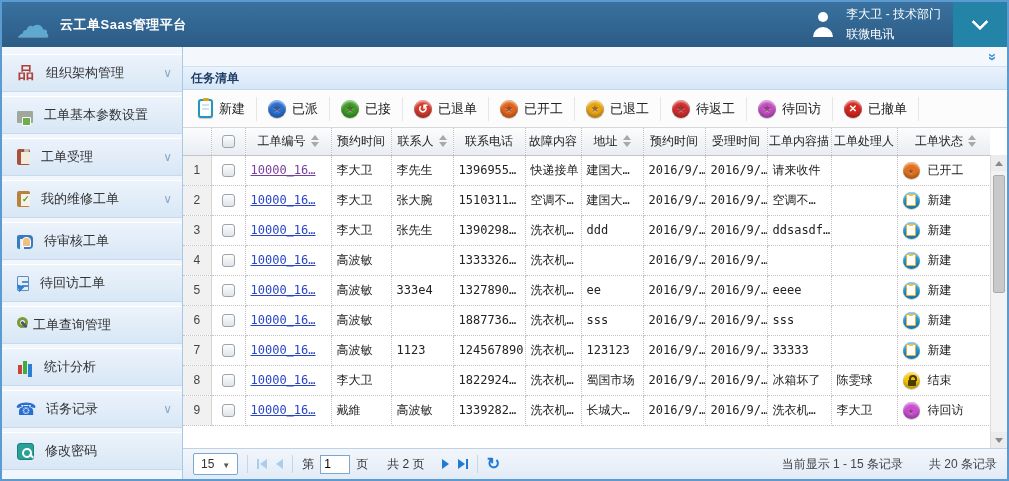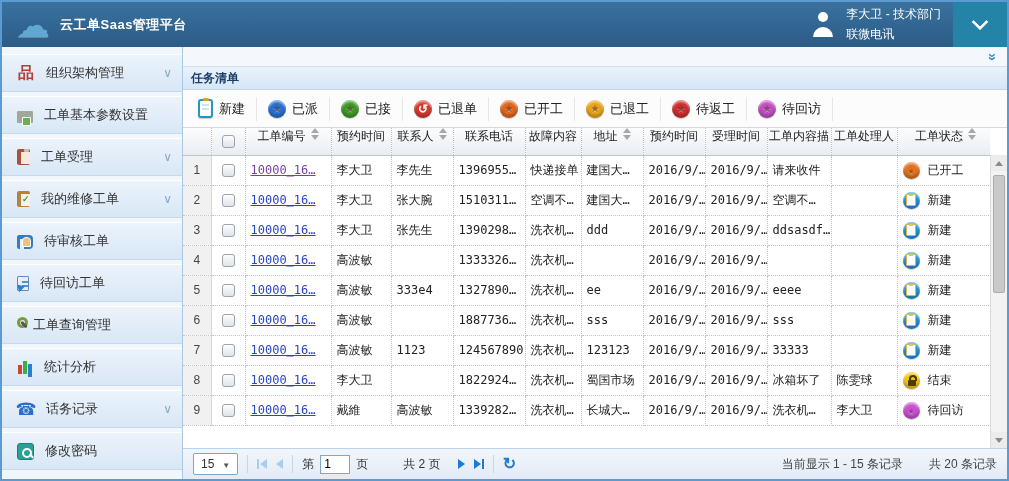--- a/index.html
+++ b/index.html
@@ -80,21 +80,21 @@
   .shape-clipnew::before{content:"";position:absolute;top:-3px;left:3px;width:6px;height:3px;background:#d9a520;border-radius:1px}
   .shape-clipnew::after{content:"";position:absolute;top:3px;left:2px;width:7px;height:2px;background:#cfe4ee;box-shadow:0 4px 0 #cfe4ee}
   .shape-clip::before{content:"";width:8px;height:10px;background:#fff;border:1px solid #d9b84a;border-radius:1px}
   .shape-clip::after{content:"";position:absolute;top:2px;width:4px;height:2px;background:#e0c268}
 
   
   .table-zone{flex:1;display:flex;min-height:0;position:relative}
   .table-wrap{flex:1;overflow:hidden}
   table{border-collapse:collapse;table-layout:fixed;width:100%;font-size:12px}
   thead th{height:27px;background:linear-gradient(#fbfcfd,#e9edf3);border-bottom:1px solid #c4c4c4;border-right:1px dotted #c0c0c0;font-weight:normal;color:#222;padding:0;overflow:hidden;white-space:nowrap}
-  .th-inner{display:flex;justify-content:center;height:100%}
+  .th-inner{display:flex;align-items:center;justify-content:center;height:100%}
   .sort{display:flex;flex-direction:column;gap:2px;margin-left:5px;cursor:pointer}
   .sort::before{content:"";border-left:4px solid transparent;border-right:4px solid transparent;border-bottom:5px solid #a8a8a8}
   .sort::after{content:"";border-left:4px solid transparent;border-right:4px solid transparent;border-top:5px solid #a8a8a8}
   tbody td{height:30px;border-bottom:1px dotted #c4c4c4;border-right:1px dotted #c4c4c4;padding:0 5px;overflow:hidden;white-space:nowrap;color:#222;font-family:"DejaVu Sans Mono","Liberation Sans",sans-serif;font-size:12px}
   td.rownum{background:#f1f1f1;text-align:center;color:#444;border-right:1px solid #d6d6d6;border-bottom:1px dotted #c4c4c4;font-family:"Liberation Sans",sans-serif}
   .cb{display:block;width:13px;height:13px;border:1px solid #9aa4ae;border-radius:3px;background:linear-gradient(#fdfdfd,#e0e4e8);margin:0 auto;cursor:pointer}
   a.order{color:#2945c8;text-decoration:underline;cursor:pointer}
   a.order.visited{color:#7a3fa0}
   .status-cell{display:flex;align-items:center;gap:8px}
   .status-cell .tb-icon{flex:none}
@@ -227,20 +227,24 @@
             <span class="tb-icon shape-star" style="background: rgb(232, 164, 23);"></span>
             <span class="tb-label">已退工</span>
           </div>
           <div class="tb-btn">
             <span class="tb-icon shape-star" style="background: rgb(207, 47, 47);"></span>
             <span class="tb-label">待返工</span>
           </div>
           <div class="tb-btn">
             <span class="tb-icon shape-star" style="background: rgb(192, 79, 192);"></span>
             <span class="tb-label">待回访</span>
+          </div>
+          <div class="tb-btn">
+            <span class="tb-icon shape-cross" style="background: rgb(212, 40, 30);"></span>
+            <span class="tb-label">已撤单</span>
           </div>
           <div class="tb-btn"></div>
         </div>
 
       <div class="table-zone">
         <div class="table-wrap">
           <table>
               <colgroup>
                 <col style="width: 28px;">
                 <col style="width: 34px;">
@@ -548,21 +552,21 @@
           </span>
         <span class="pg-btn pg-disabled">
             <span class="tri tri-l"></span>
           </span>
         <span class="vdiv"></span>
         <div class="page-group">
           <span>第</span>
           <input class="page-input" value="1" style="">
           <span>页</span>
         </div>
-        <span style="margin-left:26px">共 2 页</span>
+        <span style="margin-left:10px">共 2 页</span>
         <span class="pg-btn pg-enabled" style="margin-left:8px">
             <span class="tri tri-r"></span>
           </span>
         <span class="pg-btn pg-enabled">
             <span class="tri tri-r"></span>
             <span class="pbar"></span>
           </span>
         <span class="vdiv"></span>
         <span class="g-refresh"></span>
         <div class="foot-right">

